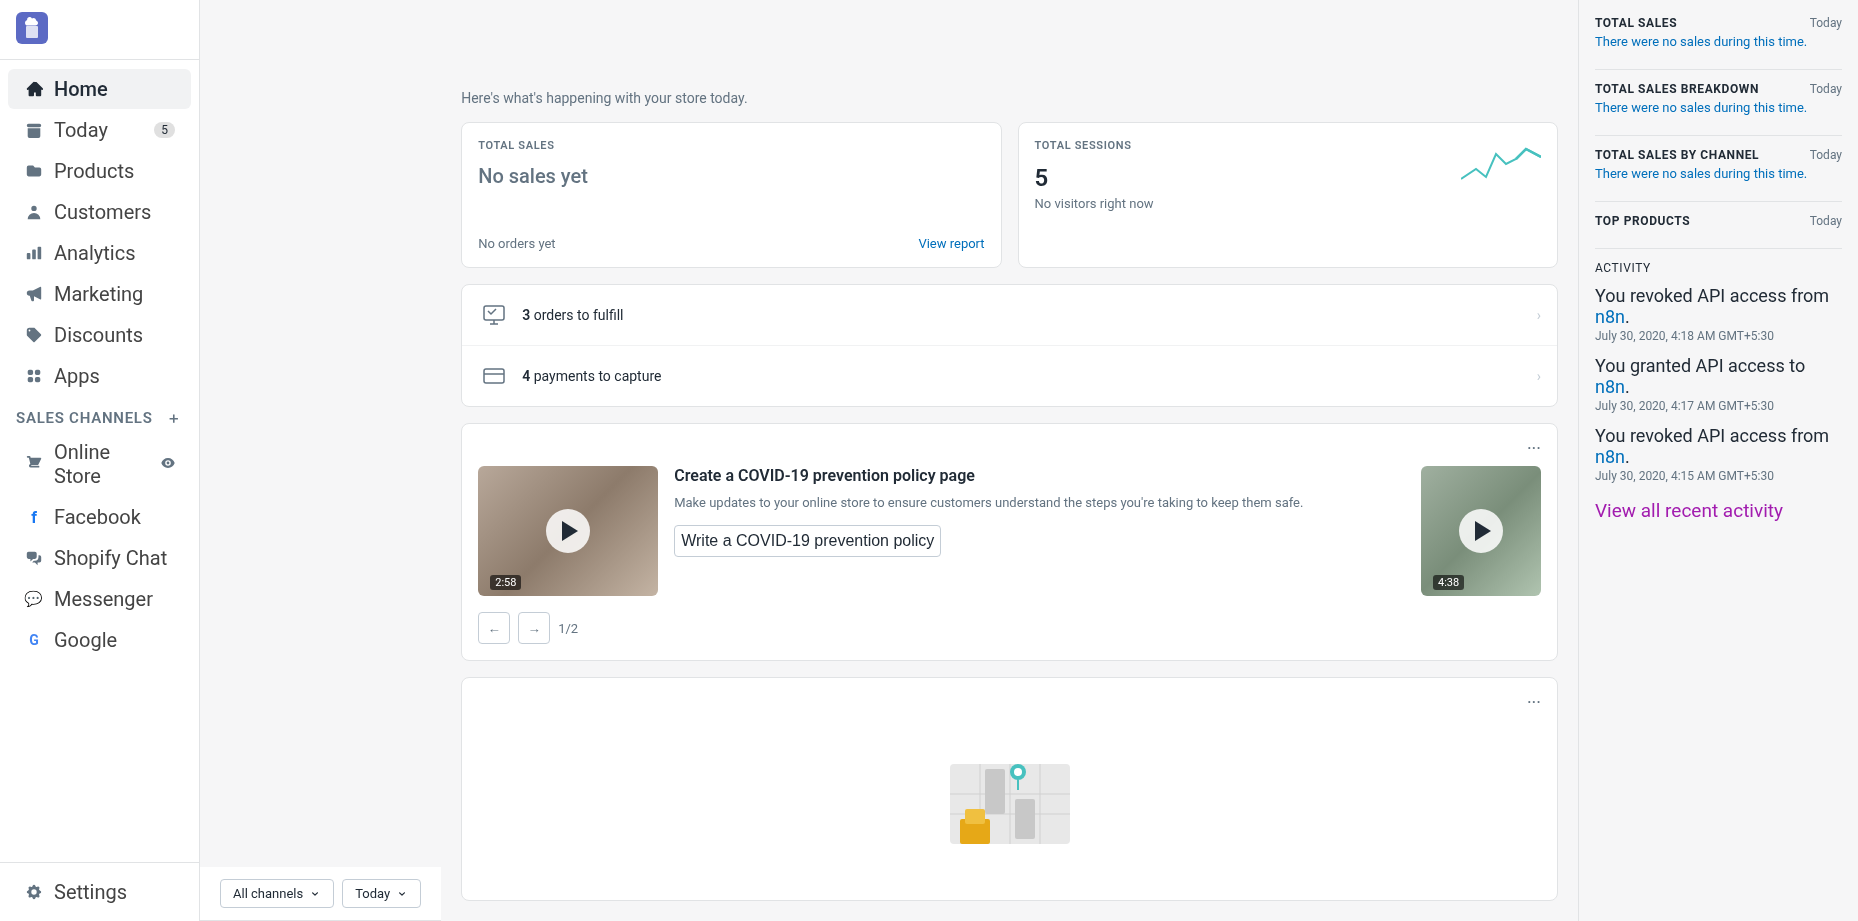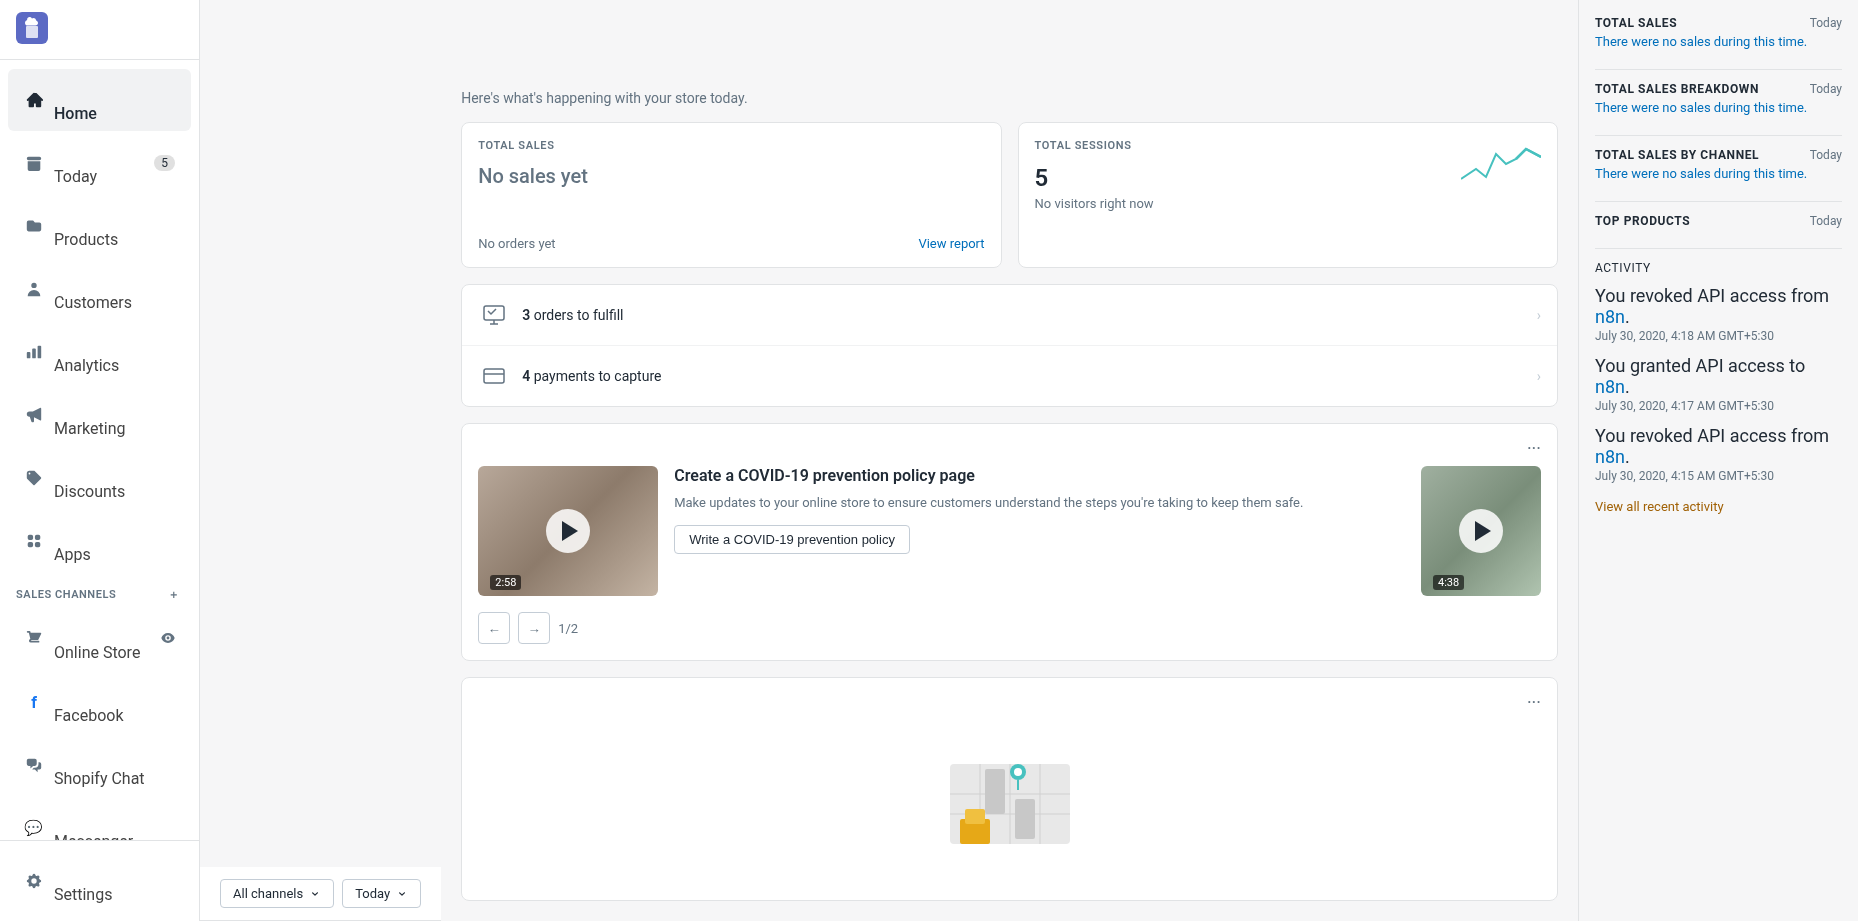--- a/index.html
+++ b/index.html
@@ -7,23 +7,23 @@
 
     
     #sidebar { width: 200px; background: #fff; border-right: 1px solid #e1e3e5; display: flex; flex-direction: column; height: 100vh; flex-shrink: 0; }
     .sidebar-logo { padding: 12px 16px; border-bottom: 1px solid #e1e3e5; }
     .sidebar-logo svg { width: 32px; height: 32px; }
     .sidebar-nav { flex: 1; overflow-y: auto; padding: 8px 0; }
     .nav-item { display: flex; align-items: center; padding: 8px 16px; cursor: pointer; border-radius: 6px; margin: 1px 8px; color: #444; text-decoration: none; }
     .nav-item.active { background: #f1f2f3; color: #212b36; font-weight: 500; }
     .nav-item .nav-icon { width: 20px; height: 20px; margin-right: 10px; flex-shrink: 0; display: flex; align-items: center; justify-content: center; color: #637381; }
     .nav-item.active .nav-icon { color: #212b36; }
-    .nav-item .nav-label { font-size: 16px; flex: 1; margin-top: 27px; }
+    .nav-item .nav-label { font-size: 20px; flex: 1; }
     .nav-item .badge { background: #e0e0e0; border-radius: 10px; padding: 1px 7px; font-size: 12px; color: #212b36; }
-    .sidebar-section-header { display: flex; align-items: center; justify-content: space-between; padding: 12px 16px 4px; font-size: 11px; font-weight: 600; color: #637381; text-transform: uppercase; letter-spacing: 0.05em; }
+    .sidebar-section-header { display: flex; align-items: center; justify-content: space-between; padding: 12px 16px 4px; font-size: 15px; font-weight: 600; color: #637381; text-transform: uppercase; letter-spacing: 0.05em; }
     .sidebar-section-header .add-btn { cursor: pointer; color: #637381; width: 18px; height: 18px; display: flex; align-items: center; justify-content: center; border-radius: 3px; }
     .nav-item .eye-icon { margin-left: auto; color: #637381; }
     .sidebar-bottom { border-top: 1px solid #e1e3e5; padding: 8px 0; }
 
     
     #main { flex: 1; display: flex; flex-direction: row; overflow: hidden; align-items: flex-end; }
     #main-header { background: #fff; border-bottom: 1px solid #e1e3e5; padding: 12px 20px; display: flex; align-items: center; justify-content: flex-end; gap: 8px; }
     #main-content { flex: 1; overflow-y: auto; padding: 20px; }
     .page-greeting { color: #637381; font-size: 14px; margin-bottom: 16px; }
 
@@ -52,21 +52,21 @@
     .media-card { background: #fff; border: 1px solid #e1e3e5; border-radius: 8px; margin-bottom: 16px; padding: 16px; }
     .media-content { display: flex; gap: 16px; align-items: flex-start; }
     .video-thumb { width: 180px; height: 130px; border-radius: 6px; overflow: hidden; background: #888; flex-shrink: 0; position: relative; cursor: pointer; }
     .video-thumb-right { width: 120px; height: 130px; border-radius: 6px; overflow: hidden; background: #888; flex-shrink: 0; position: relative; cursor: pointer; }
     .play-btn { position: absolute; top: 50%; left: 50%; transform: translate(-50%, -50%); width: 44px; height: 44px; background: rgba(255,255,255,0.85); border-radius: 50%; display: flex; align-items: center; justify-content: center; }
     .play-btn::after { content: ''; border-left: 16px solid #212b36; border-top: 10px solid transparent; border-bottom: 10px solid transparent; margin-left: 4px; }
     .video-duration { position: absolute; bottom: 6px; left: 12px; background: rgba(0,0,0,0.6); color: #fff; font-size: 11px; padding: 1px 5px; border-radius: 3px; }
     .media-info { flex: 1; }
     .media-title { font-size: 16px; font-weight: 600; margin-bottom: 8px; color: #212b36; }
     .media-desc { font-size: 13px; color: #637381; margin-bottom: 12px; line-height: 1.5; }
-    .media-btn { background: #fff; border: 1px solid #c4cdd6; border-radius: 4px; padding: 6px 14px; font-size: 13px; cursor: pointer; color: #212b36; }
+    .media-btn { background: #fff; border: 1px solid #c4cdd6; border-radius: 4px; padding: 6px 6px; font-size: 16px; cursor: pointer; color: #212b36; }
     .media-more { color: #637381; cursor: pointer; font-size: 18px; line-height: 1; }
     .media-card-header { display: flex; justify-content: flex-end; margin-bottom: 8px; }
     .media-pagination { display: flex; align-items: center; gap: 8px; margin-top: 16px; }
     .pag-btn { width: 32px; height: 32px; border: 1px solid #c4cdd6; border-radius: 4px; background: #fff; cursor: pointer; display: flex; align-items: center; justify-content: center; color: #637381; }
     .pag-text { font-size: 13px; color: #637381; }
 
     
     .bottom-card { background: #fff; border: 1px solid #e1e3e5; border-radius: 8px; padding: 16px; min-height: 150px; display: flex; flex-direction: column; align-items: center; justify-content: center; }
     .bottom-card-header { display: flex; justify-content: flex-end; width: 100%; margin-bottom: 12px; }
 
@@ -76,21 +76,21 @@
     .right-section-header { display: flex; justify-content: space-between; align-items: baseline; margin-bottom: 4px; }
     .right-section-title { font-size: 12px; font-weight: 700; color: #212b36; text-transform: uppercase; letter-spacing: 0.05em; }
     .right-section-meta { font-size: 12px; color: #637381; }
     .right-section-text { font-size: 13px; color: #006fbb; margin-top: 4px; cursor: pointer; }
     .right-divider { border: none; border-top: 1px solid #e1e3e5; margin: 12px 0; }
     .activity-section-title { font-size: 12px; font-weight: 400; color: #212b36; text-transform: uppercase; letter-spacing: 0.05em; margin-bottom: 10px; }
     .activity-item { margin-bottom: 12px; }
     .activity-text { font-size: 18px; color: #212b36; }
     .activity-text a { color: #006fbb; cursor: pointer; }
     .activity-time { font-size: 12px; color: #637381; margin-top: 2px; }
-    .view-all-link { font-size: 13px; color: #a16207; cursor: pointer; margin-top: 4px; display: inline-block; }
+    .view-all-link { font-size: 19px; color: #a21caf; cursor: pointer; margin-top: 4px; display: inline-block; }
     .header-btn { background: #fff; border: 1px solid #c4cdd6; border-radius: 4px; padding: 6px 12px; font-size: 13px; cursor: pointer; color: #212b36; display: flex; align-items: center; gap: 6px; }
 
     
     .thumb-left { background: linear-gradient(135deg, #b8a89a 0%, #8d7b6b 50%, #c4b4a4 100%); }
     .thumb-right { background: linear-gradient(135deg, #a0b0a0 0%, #7a8e7a 50%, #b0c4b0 100%); }
 
     
     .map-illustration { display: flex; align-items: center; justify-content: center; padding: 20px; }
   </style>
 </head>

